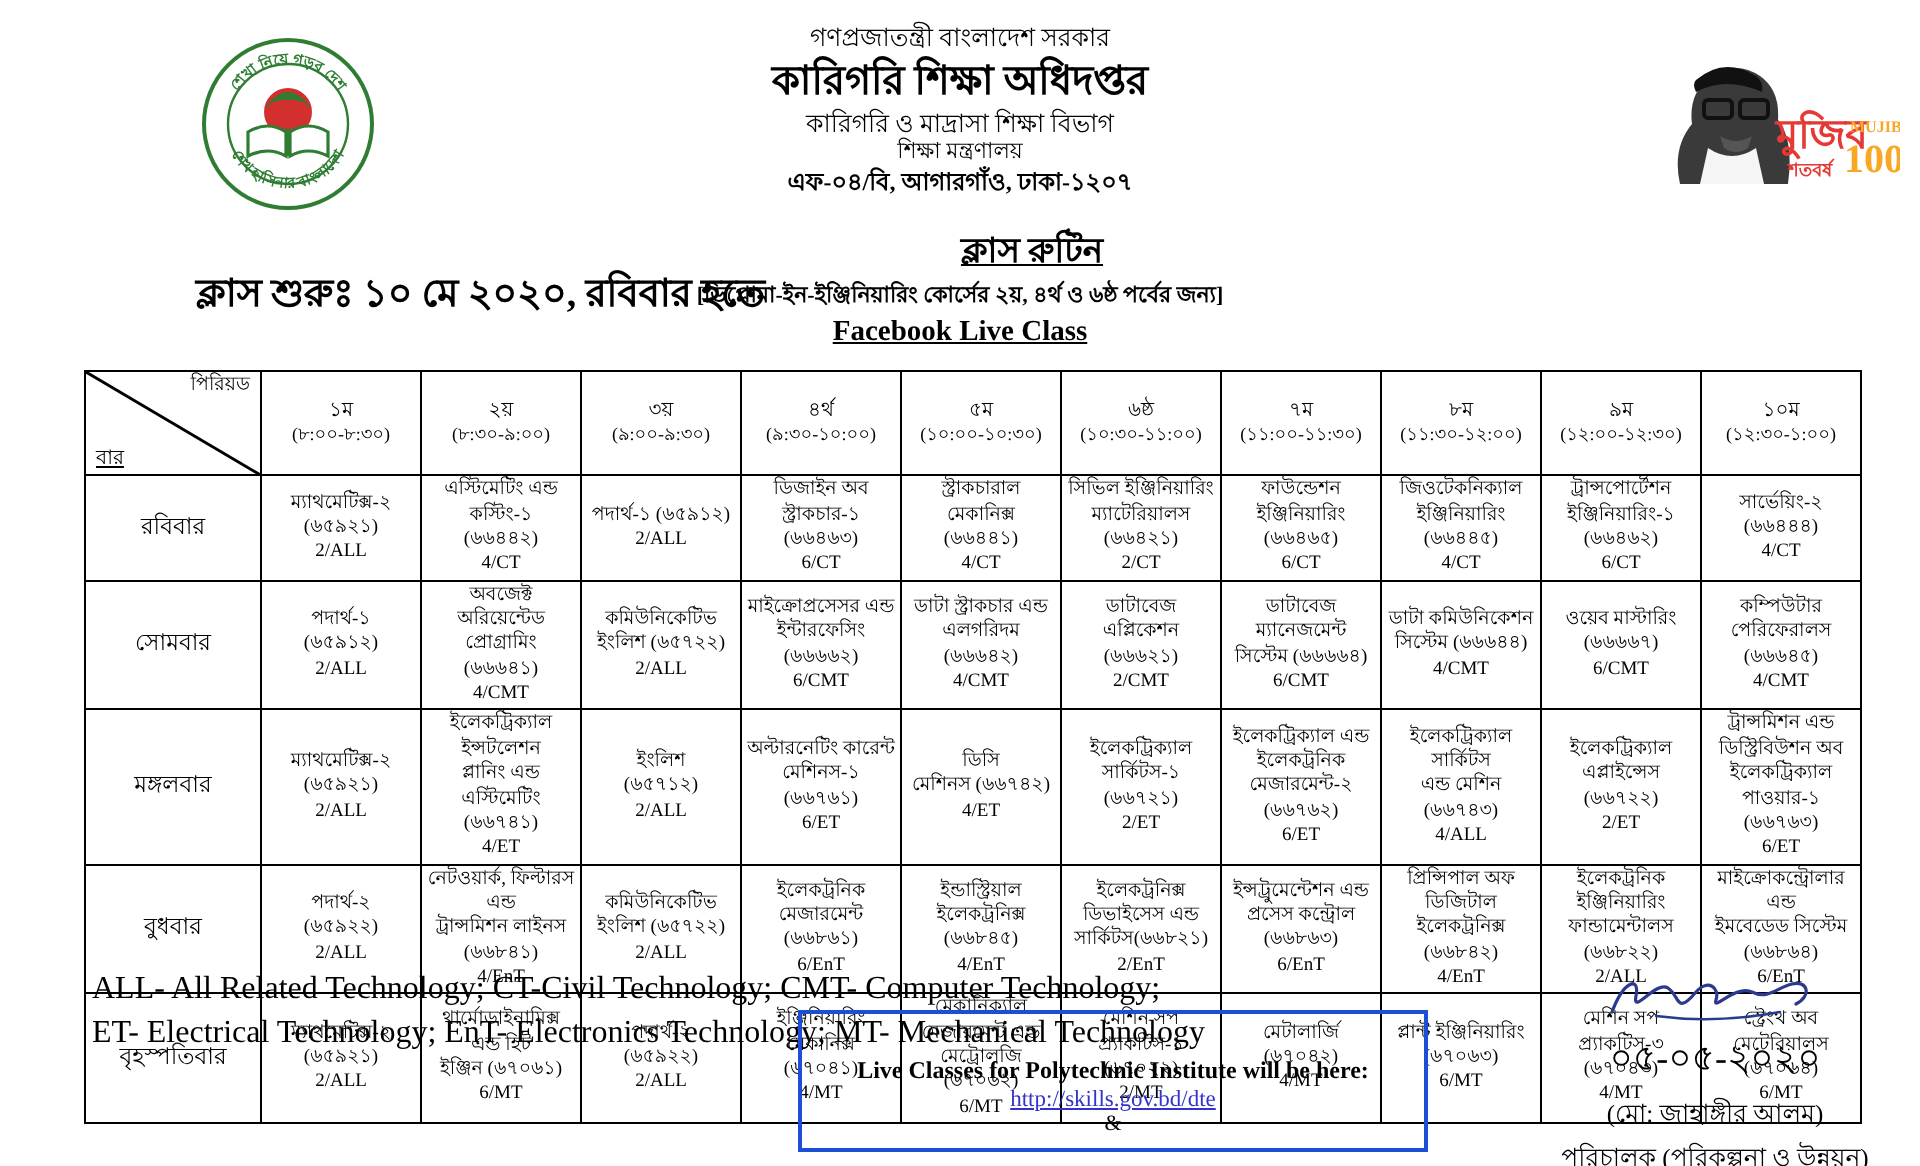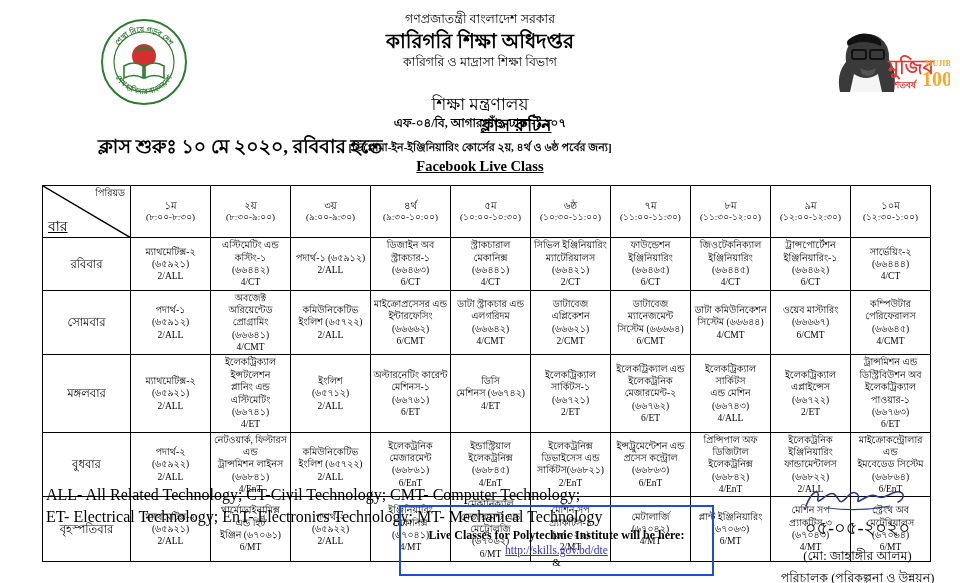--- a/index.html
+++ b/index.html
@@ -5,21 +5,21 @@
   html,body{margin:0;padding:0;background:#fff;}
   body{width:960px;height:583px;position:relative;overflow:hidden;
        font-family:"Liberation Serif","DejaVu Serif",serif;color:#000;}
   .page{position:absolute;inset:0;}
 
   
   .hdr-center{position:absolute;left:0;top:12px;width:100%;text-align:center;line-height:1.25;}
   .hdr-govt{font-size:12.5px;}
   .hdr-dir{font-size:20px;font-weight:bold;margin:1px 0;text-align:center;}
   .hdr-div{font-size:12.5px;}
-  .hdr-min{font-size:17px;margin-top:24px;}
+  .hdr-min{font-size:11px;}
   .hdr-addr{font-size:12px;font-weight:bold;}
   .logo-left{position:absolute;left:100px;top:18px;}
   .logo-right{position:absolute;left:832px;top:22px;}
 
   
   .routine-title{position:absolute;left:0;top:112px;width:100%;text-align:center;
      font-size:17px;font-weight:bold;text-decoration:underline;padding-left:36px;}
   .class-start{position:absolute;left:98px;top:132px;font-size:19px;font-weight:bold;}
   .course-note{position:absolute;left:0;top:139px;width:100%;text-align:center;
      font-size:11px;font-weight:bold;}
@@ -36,21 +36,21 @@
   .rt tbody tr:nth-child(2){height:49px;}
   .rt tbody tr:nth-child(3){height:53px;}
   .rt tbody tr:nth-child(4){height:57px;}
   .rt tbody tr:nth-child(5){height:55px;}
   .rt .day{font-size:11.5px;}
   .p-label{font-size:10px;}
   .p-time{font-size:9px;}
   .corner{position:relative;padding:0;}
   .corner svg{position:absolute;inset:0;width:100%;height:100%;}
   .corner .c-top{position:absolute;top:1px;right:5px;font-size:9.5px;}
-  .corner .c-bottom{position:absolute;bottom:1px;left:5px;font-size:14px;text-decoration:underline;}
+  .corner .c-bottom{position:absolute;bottom:1px;left:5px;font-size:10px;text-decoration:underline;}
 
   
   .legend{position:absolute;left:46px;top:484px;font-size:16px;line-height:1.35;white-space:pre-line;}
   .live-box{position:absolute;left:399px;top:505px;width:303px;border:2px solid #1d4ed8;
       text-align:center;padding:21px 4px 6px;}
   .live-title{font-size:12px;font-weight:bold;}
   .live-link{font-size:11.5px;color:#3333cc;text-decoration:underline;display:block;margin-top:1px;}
   .live-amp{font-size:11px;}
   .signoff{position:absolute;left:755px;top:484px;width:205px;text-align:center;}
   .sign-date{font-size:18px;margin-top:-4px;}

